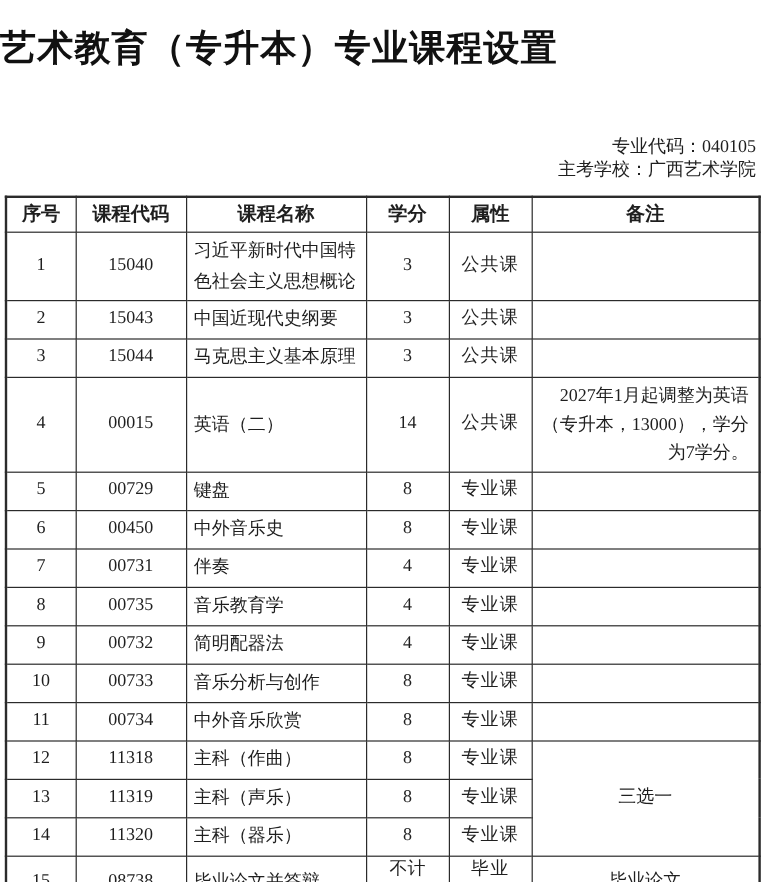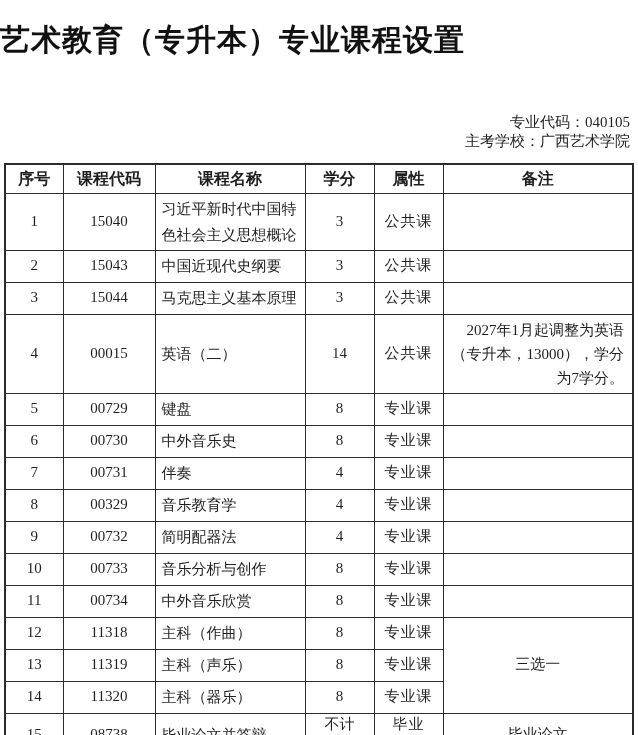--- a/index.html
+++ b/index.html
@@ -132,37 +132,37 @@
   <tr class="h-norm">
     <td>5</td>
     <td>00729</td>
     <td class="c-name">键盘</td>
     <td>8</td>
     <td class="c-attr">专业课</td>
     <td></td>
   </tr>
   <tr class="h-norm">
     <td>6</td>
-    <td>00730</td>
+    <td>00450</td>
     <td class="c-name">中外音乐史</td>
     <td>8</td>
     <td class="c-attr">专业课</td>
     <td></td>
   </tr>
   <tr class="h-norm">
     <td>7</td>
     <td>00731</td>
     <td class="c-name">伴奏</td>
     <td>4</td>
     <td class="c-attr">专业课</td>
     <td></td>
   </tr>
   <tr class="h-norm">
     <td>8</td>
-    <td>00329</td>
+    <td>00735</td>
     <td class="c-name">音乐教育学</td>
     <td>4</td>
     <td class="c-attr">专业课</td>
     <td></td>
   </tr>
   <tr class="h-norm">
     <td>9</td>
     <td>00732</td>
     <td class="c-name">简明配器法</td>
     <td>4</td>

